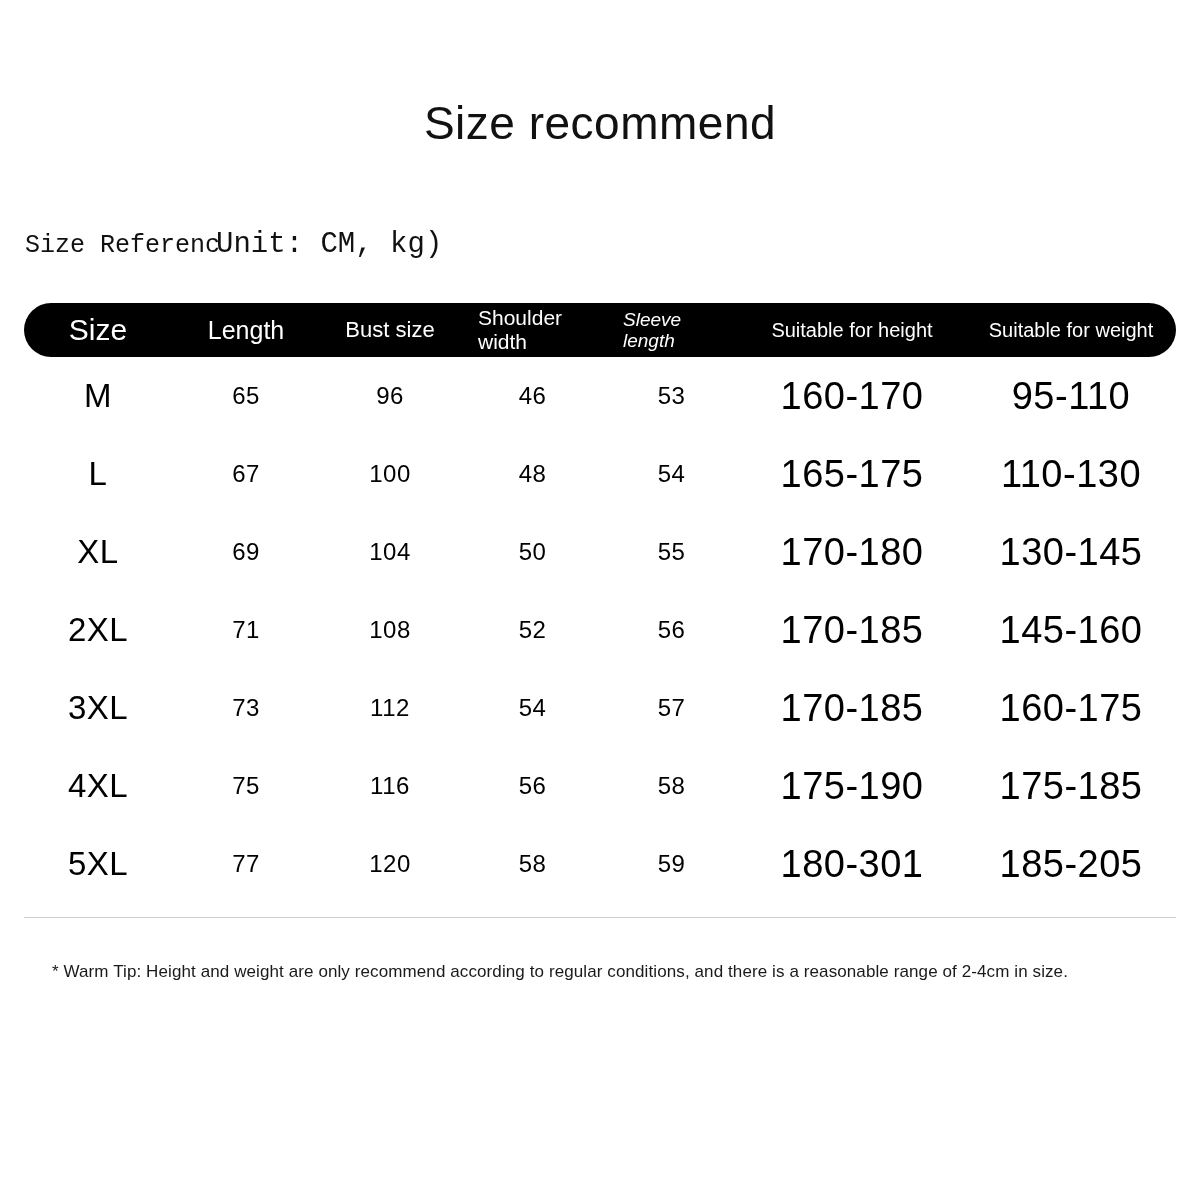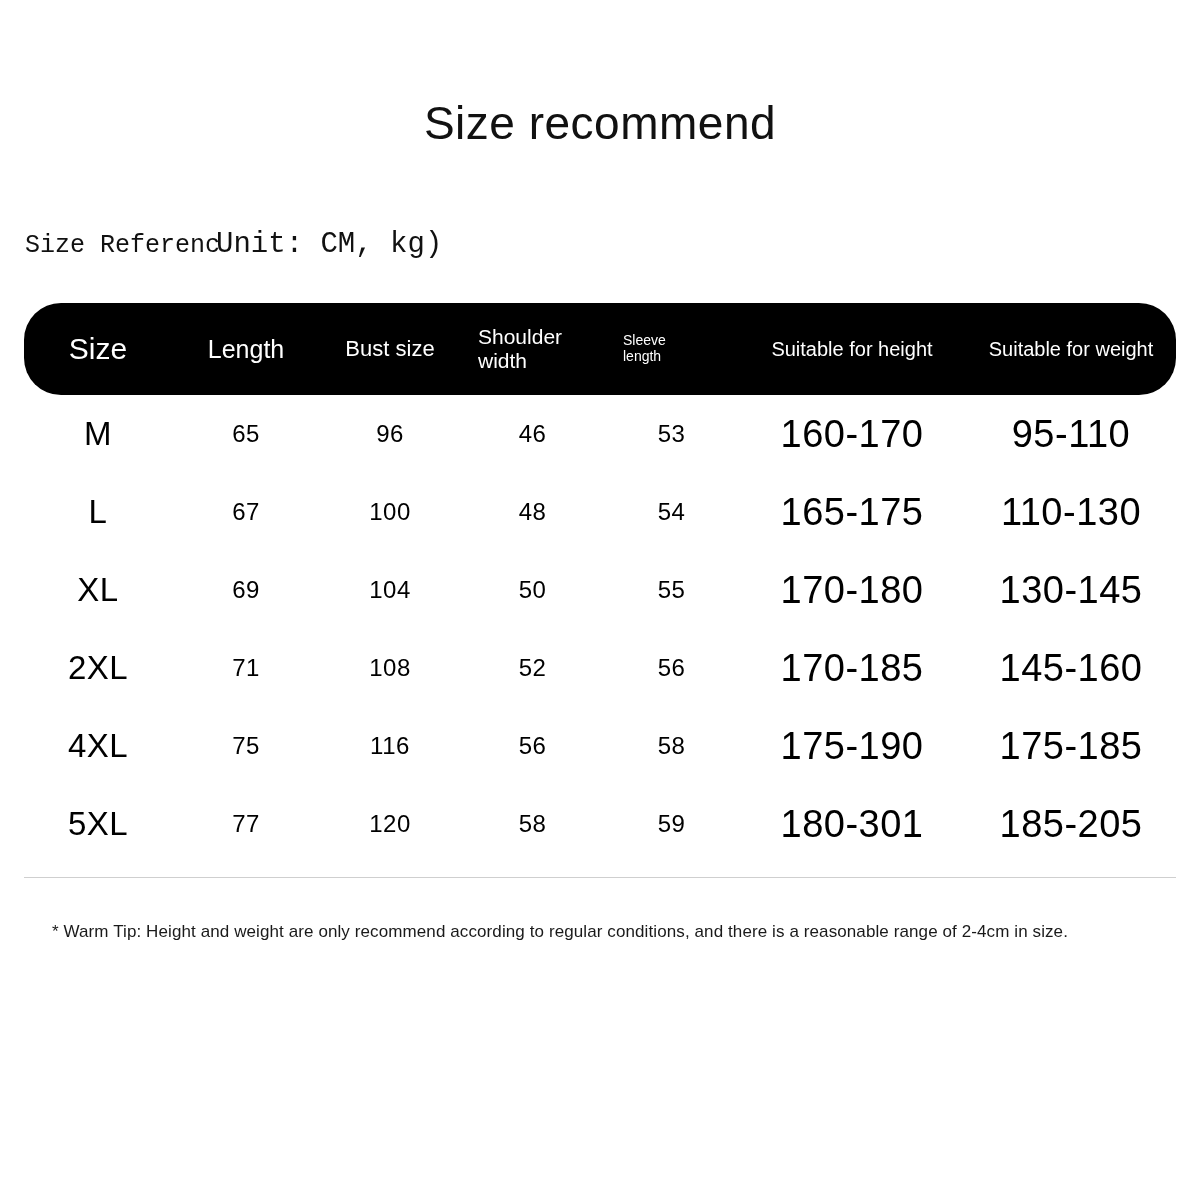--- a/index.html
+++ b/index.html
@@ -54,38 +54,38 @@
     border-collapse: collapse;
     table-layout: fixed;
   }
   thead tr {
     background: #000000;
     color: #ffffff;
   }
   thead th {
     font-weight: 400;
     padding: 0;
-    height: 92px;
+    height: 54px;
     vertical-align: middle;
     text-align: center;
     line-height: 1.12;
   }
   thead tr th:first-child {
     border-top-left-radius: 37px;
     border-bottom-left-radius: 37px;
   }
   thead tr th:last-child {
     border-top-right-radius: 37px;
     border-bottom-right-radius: 37px;
   }
   .th-size { font-size: 30px; }
   .th-length { font-size: 25px; }
   .th-bust { font-size: 22px; }
   .th-shoulder { font-size: 21px; }
-  .th-sleeve { font-size: 14px; }
+  .th-sleeve { font-size: 19px; font-style: italic; }
   .th-height { font-size: 20px; }
   .th-weight { font-size: 20px; }
 
   .th-two-line {
     display: block;
     text-align: left;
     padding-left: 18px;
   }
 
   tbody td {
@@ -192,20 +192,29 @@
         <tr>
           <td class="size-cell">2XL</td>
           <td>71</td>
           <td>108</td>
           <td>52</td>
           <td>56</td>
           <td class="range-cell">170-185</td>
           <td class="range-cell">145-160</td>
         </tr>
         <tr>
+          <td class="size-cell">3XL</td>
+          <td>73</td>
+          <td>112</td>
+          <td>54</td>
+          <td>57</td>
+          <td class="range-cell">170-185</td>
+          <td class="range-cell">160-175</td>
+        </tr>
+        <tr>
           <td class="size-cell">4XL</td>
           <td>75</td>
           <td>116</td>
           <td>56</td>
           <td>58</td>
           <td class="range-cell">175-190</td>
           <td class="range-cell">175-185</td>
         </tr>
         <tr>
           <td class="size-cell">5XL</td>

